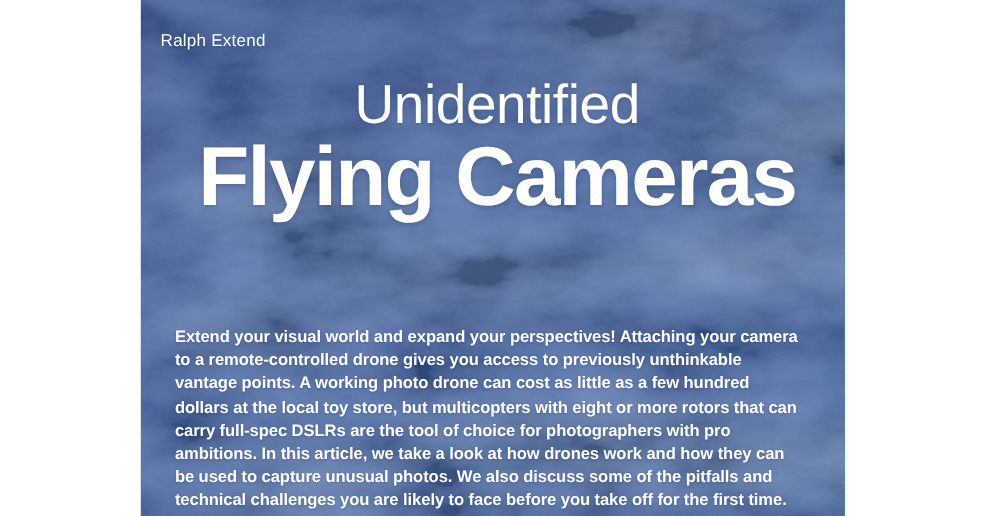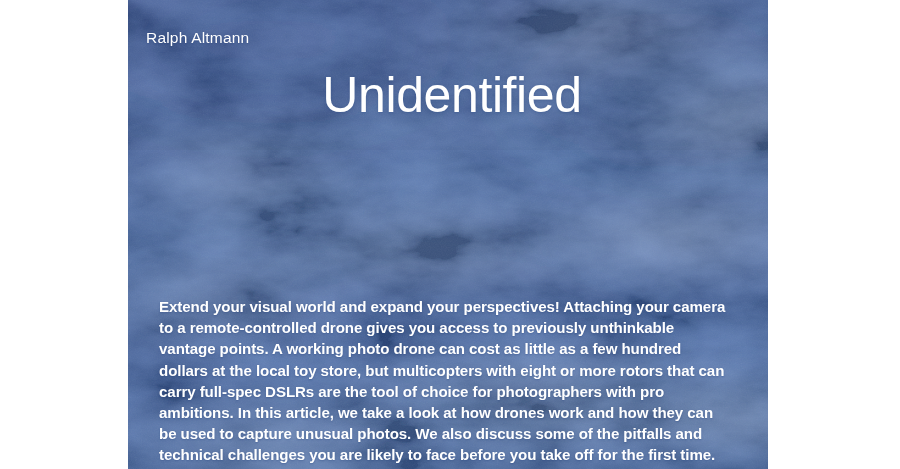--- a/index.html
+++ b/index.html
@@ -189,22 +189,23 @@
       <ellipse cx="620" cy="420" rx="140" ry="55" fill="url(#cloudA)" filter="url(#soft3)" opacity="0.6"></ellipse>
 
       <rect x="0" y="0" width="640" height="469" filter="url(#cloudTex)" opacity="0.40"></rect>
 
       <rect x="0" y="0" width="640" height="469" filter="url(#grain)" opacity="0.55"></rect>
     </svg>
   </div>
 
   <div id="content">
 
-    <div class="byline">Ralph Altmann</div>
+    <div class="byline">Ralph Extend</div>
 
     <div class="title-block">
       <span class="title-line1">Unidentified</span>
+      <span class="title-line2">Flying Cameras</span>
     </div>
 
     <p class="body-copy">Extend your visual world and expand your perspectives! Attaching your camera to a remote-controlled drone gives you access to previously unthinkable vantage points. A working photo drone can cost as little as a few hundred dollars at the local toy store, but multicopters with eight or more rotors that can carry full-spec DSLRs are the tool of choice for photographers with pro ambitions. In this article, we take a look at how drones work and how they can be used to capture unusual photos. We also discuss some of the pitfalls and technical challenges you are likely to face before you take off for the first time.</p>
 
   </div>
 </div>
 
 </body></html>

